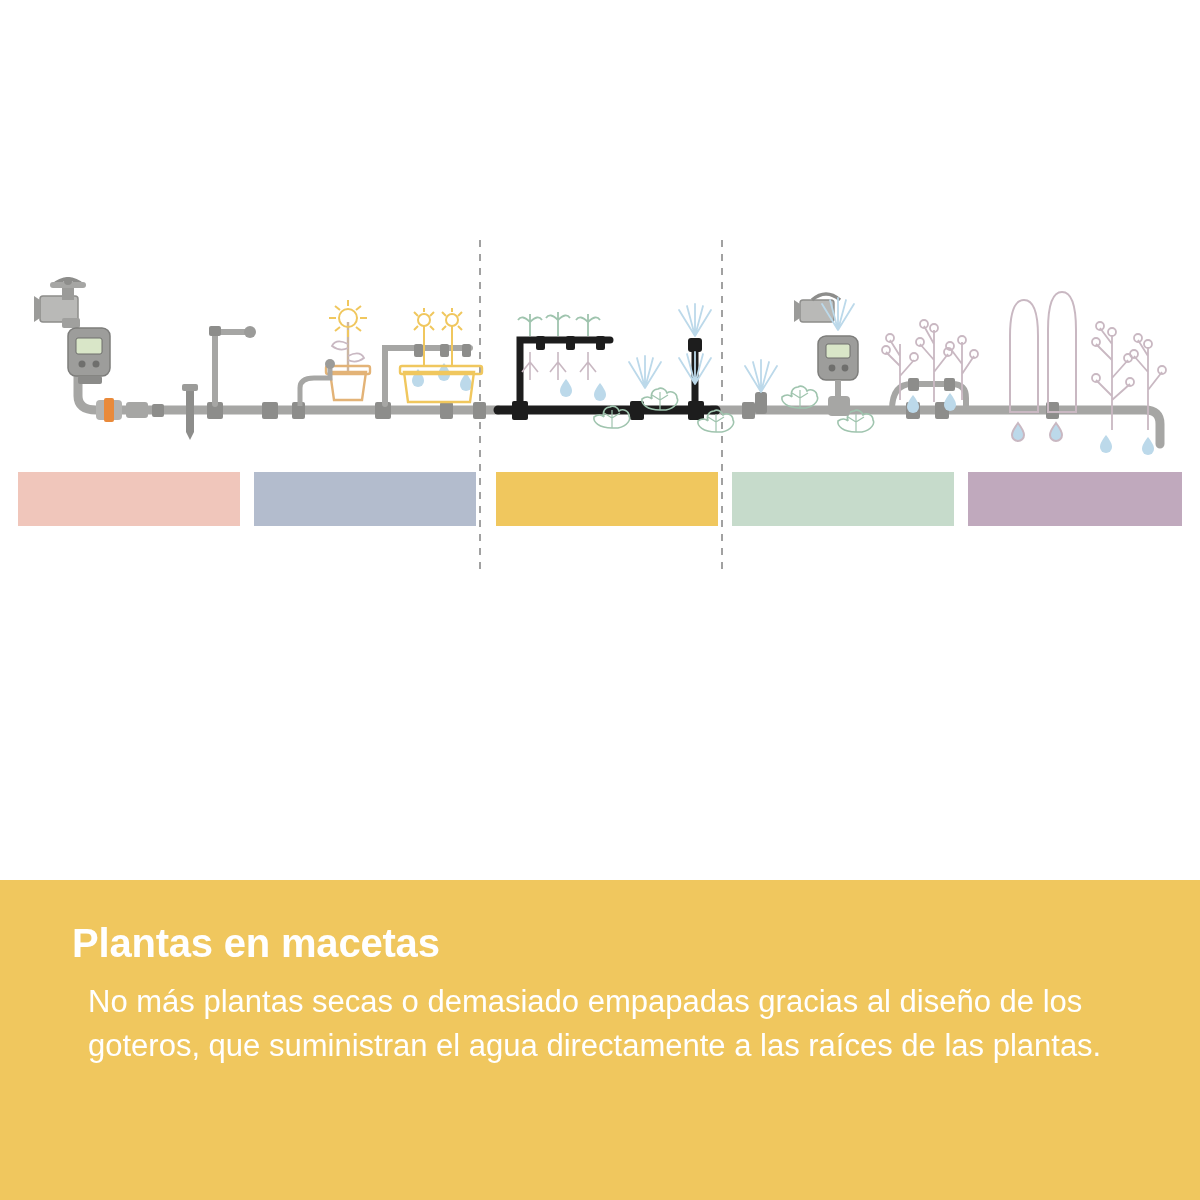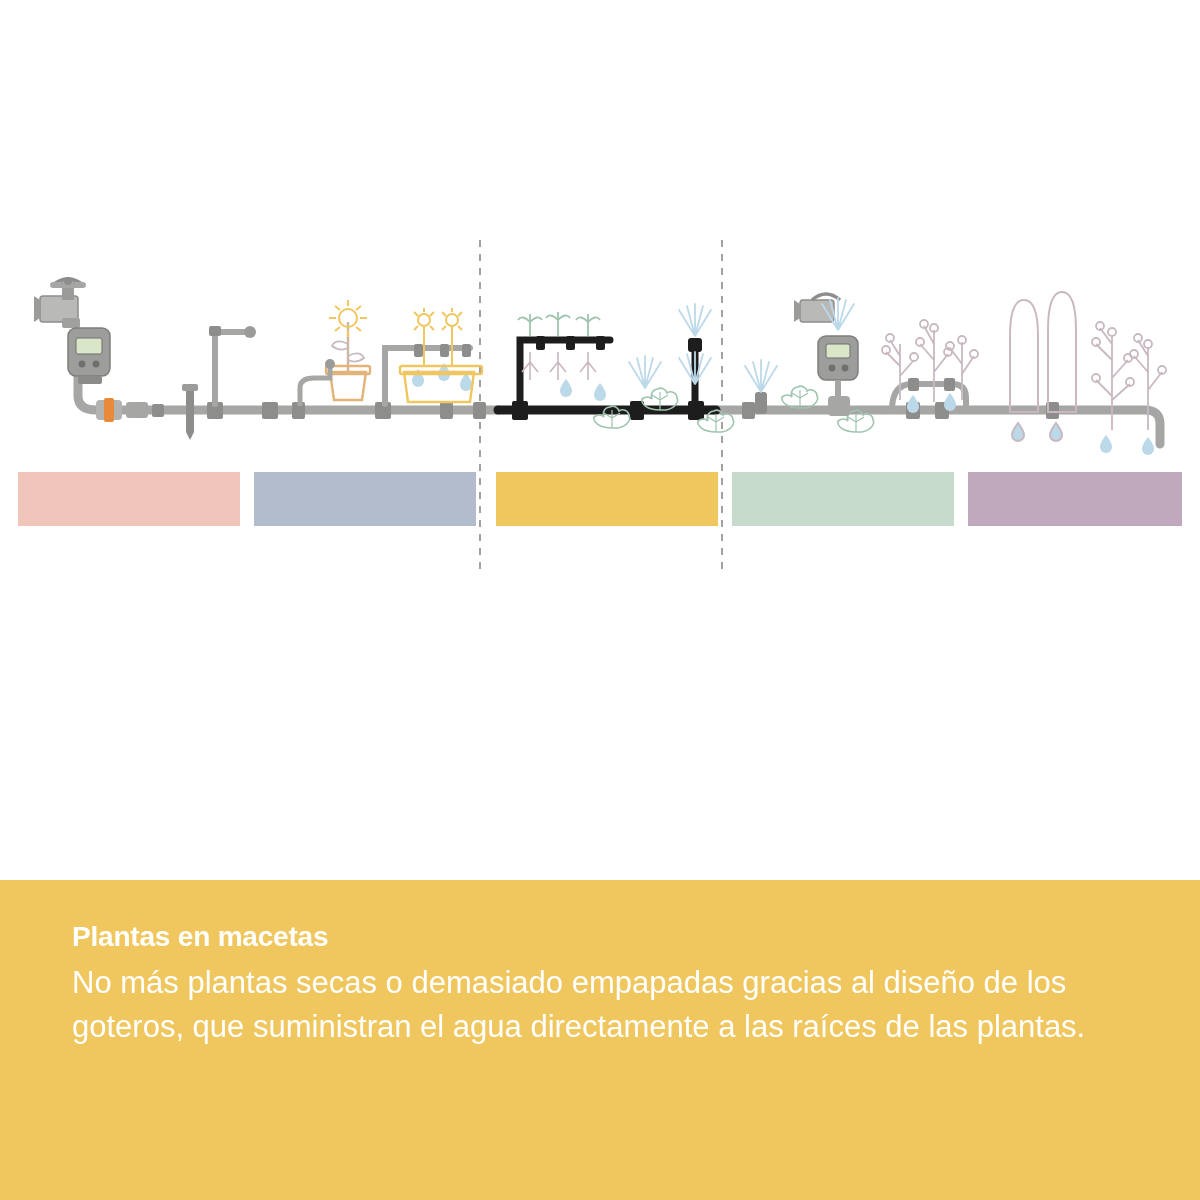--- a/index.html
+++ b/index.html
@@ -40,32 +40,32 @@
     left: 0;
     top: 880px;
     width: 1200px;
     height: 320px;
     background: #f0c75e;
     box-sizing: border-box;
     padding: 42px 60px 0 72px;
   }
   #caption .cap-title {
     color: #ffffff;
-    font-size: 28px;
+    font-size: 40px;
     font-weight: bold;
     line-height: 1.05;
     margin: 0 0 10px 0;
     letter-spacing: -0.2px;
   }
   #caption .cap-body {
     color: #ffffff;
     font-size: 31px;
     font-weight: normal;
     line-height: 1.42;
-    margin: 0;
+    margin: 16px;
     max-width: 1100px;
   }
 </style>
 </head>
 <body>
 
 <div id="stage">
 
   <div id="diagram">
     <svg width="1200" height="880" viewBox="0 0 1200 880" xmlns="http://www.w3.org/2000/svg">

